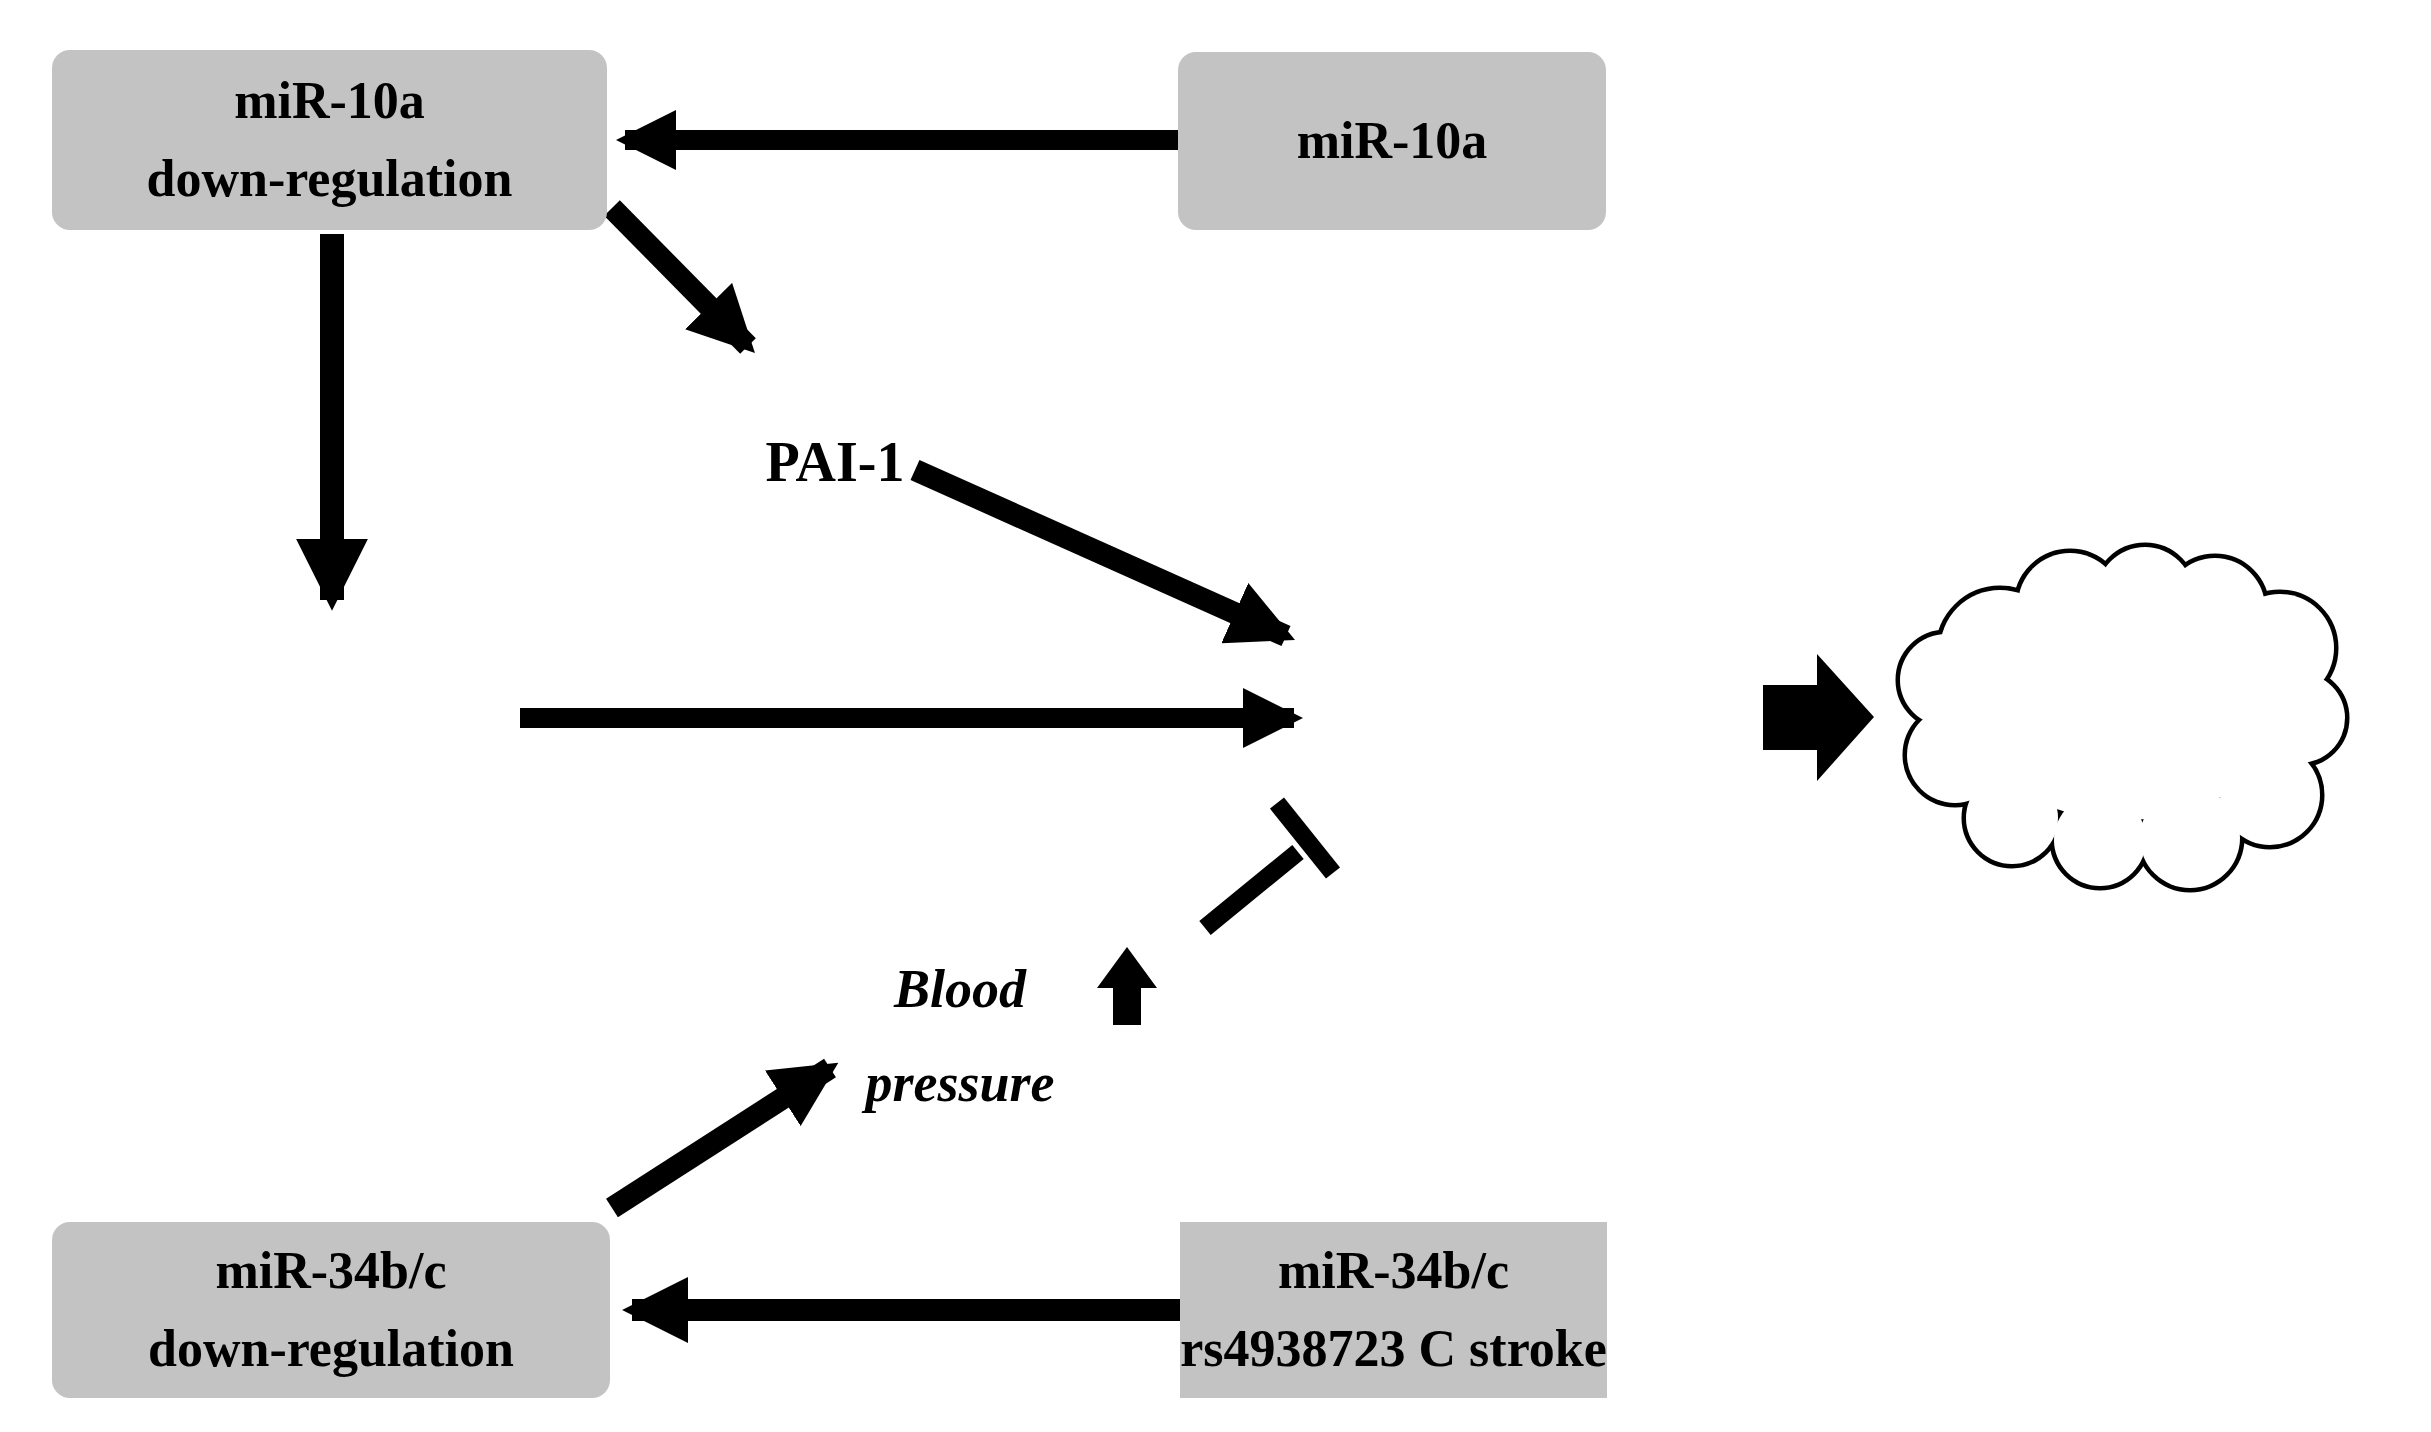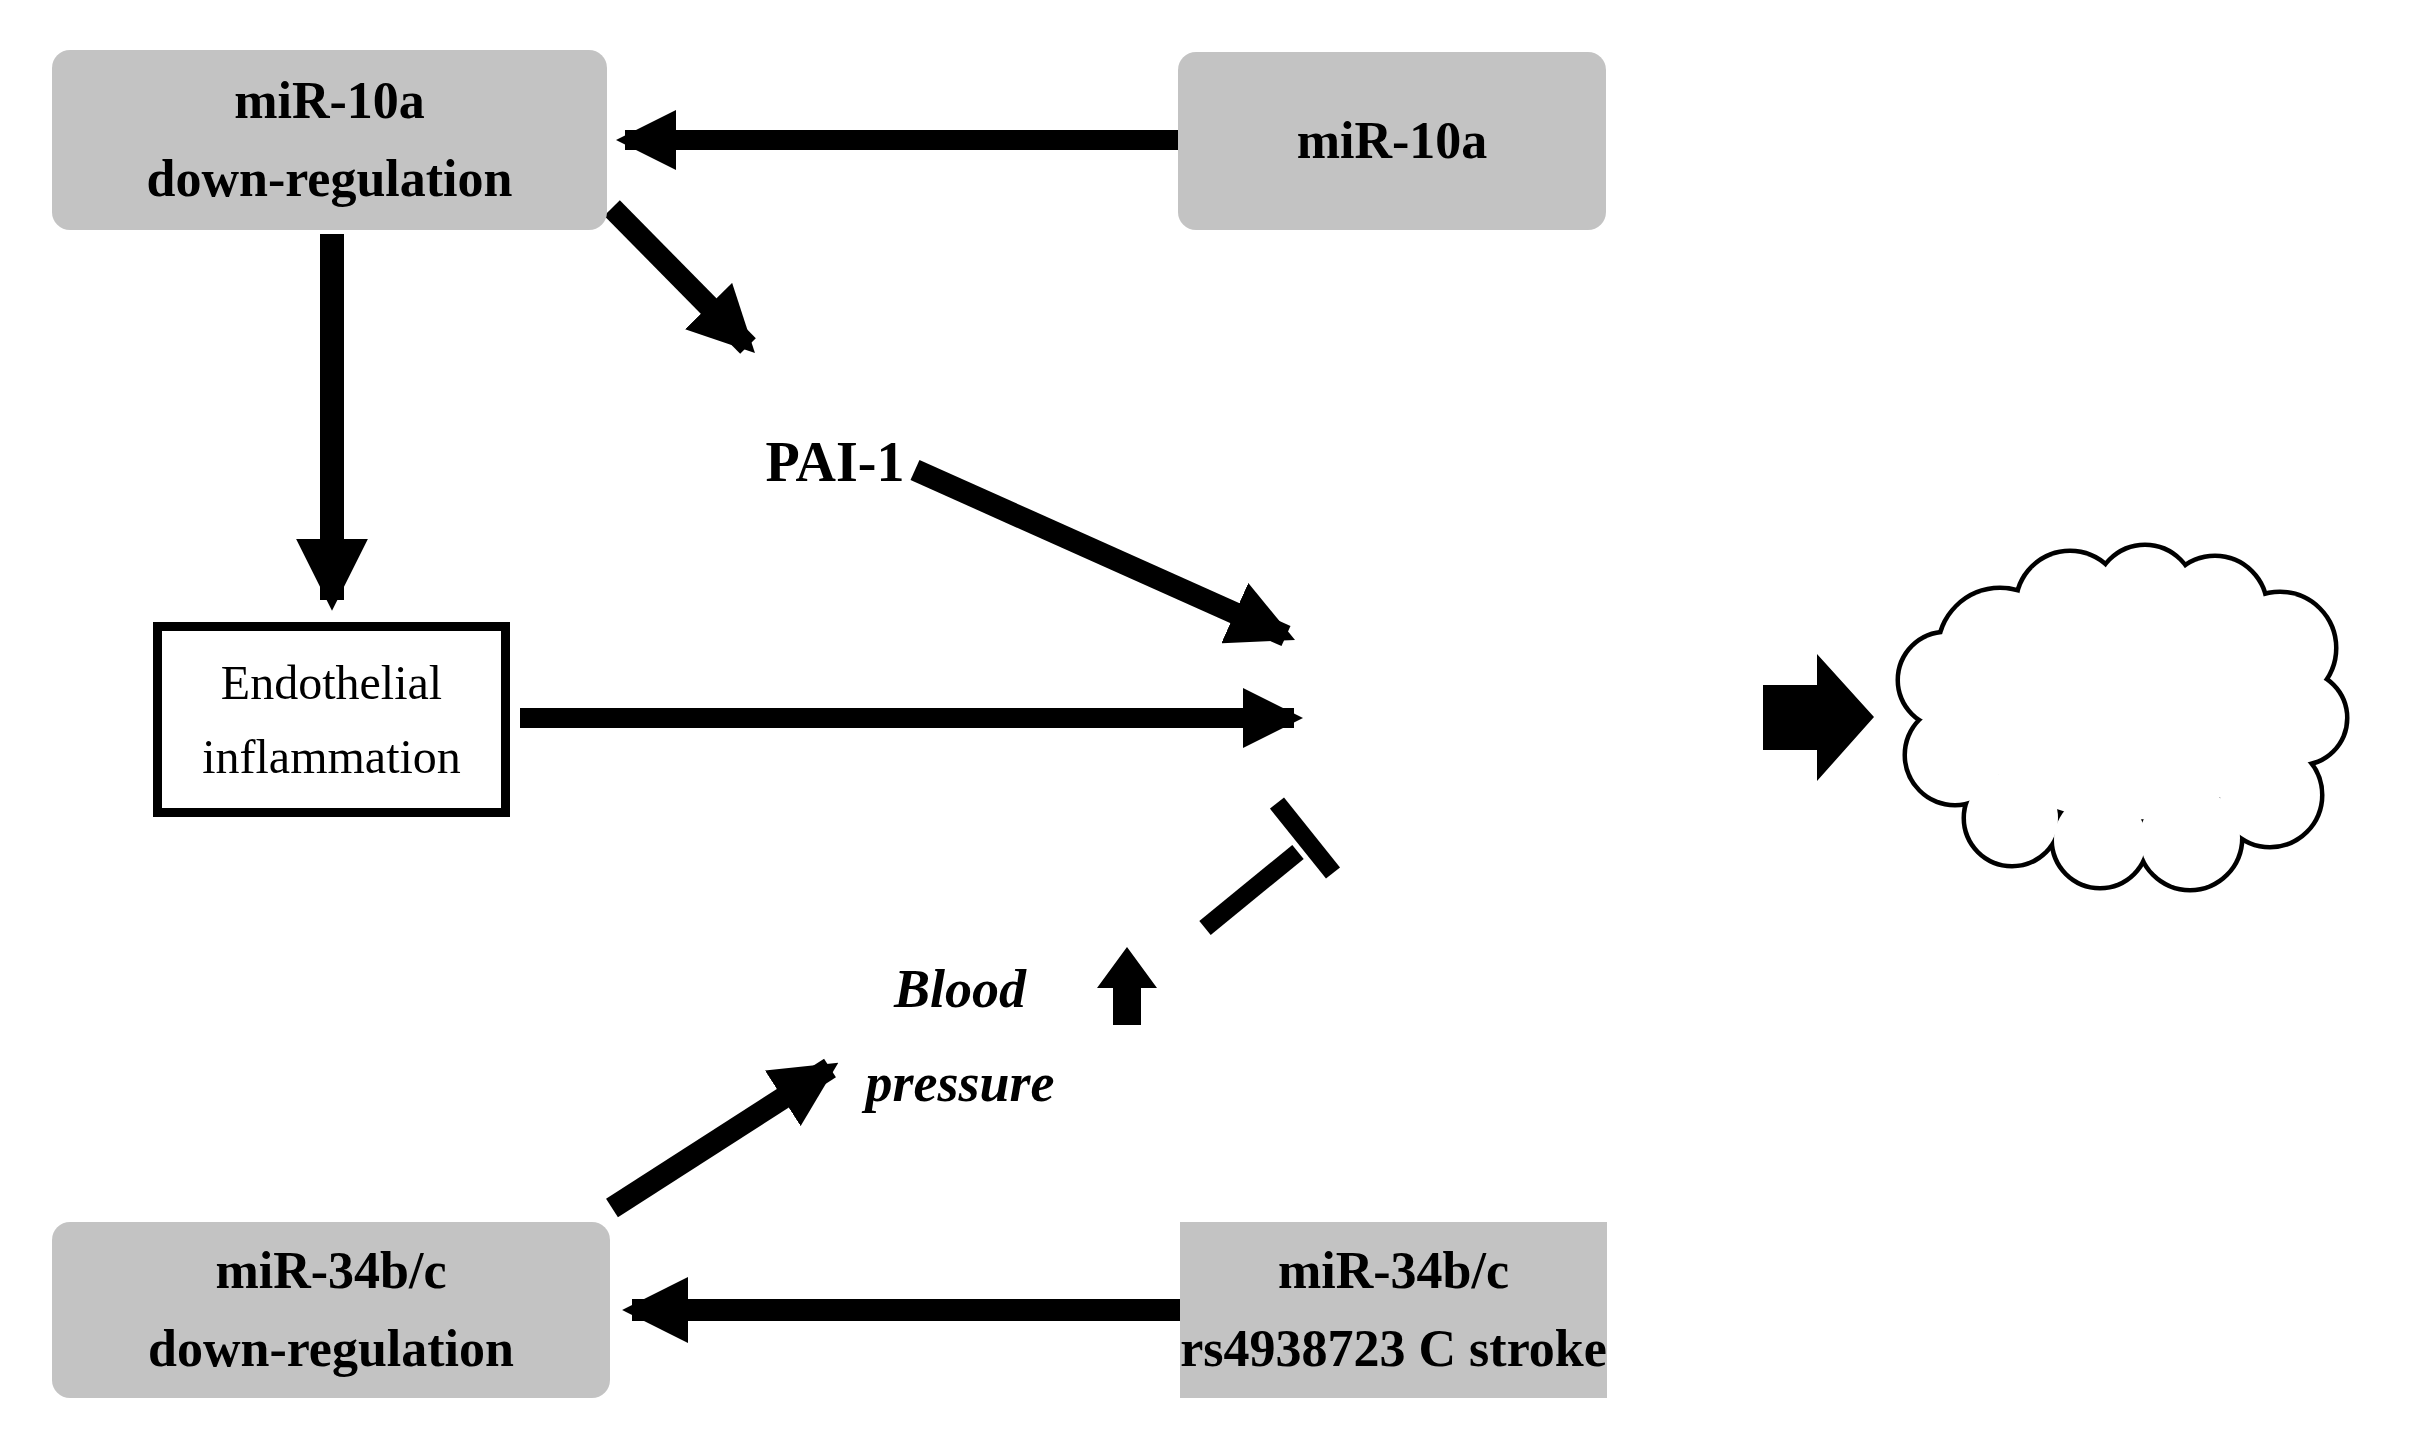--- a/index.html
+++ b/index.html
@@ -79,24 +79,20 @@
     <div class="grayline">miR-10a</div>
     <div class="grayline">down-regulation</div>
   </div>
 
   <div class="box gray" style="left:1178px;top:52px;width:428px;height:178px;">
     <div class="grayline">miR-10a</div>
   </div>
 
   <div class="floatlabel pai" style="left:685px;top:383px;width:300px;">PAI-1</div>
 
-  <div class="box whitebox" style="left:153px;top:622px;width:357px;height:195px;">
-    <div class="endoline">Endothelial</div>
-    <div class="endoline">inflammation</div>
-  </div>
 
 
   <div class="floatlabel bp" style="left:800px;top:898px;width:320px;font-style:italic;">
     <div>Blood</div>
     <div>pressure</div>
   </div>
 
 
   <div class="box gray" style="left:52px;top:1222px;width:558px;height:176px;">
     <div class="grayline">miR-34b/c</div>

